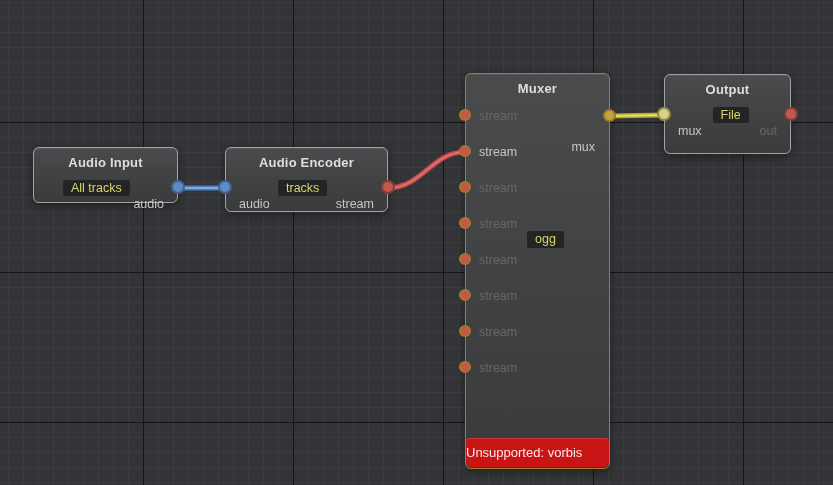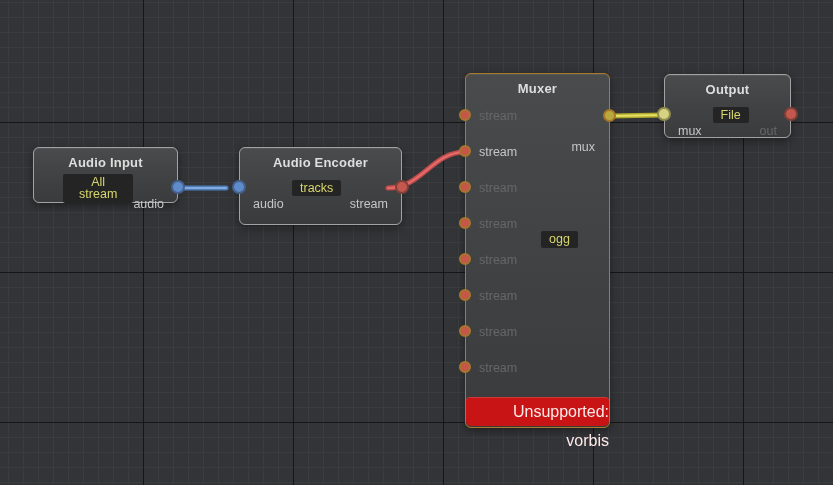--- a/index.html
+++ b/index.html
@@ -41,54 +41,54 @@
   .port { position:absolute; border-radius:50%; z-index:10; }
   .p-blue   { background:#5e8cca; border:2px solid #45608a; }
   .p-red    { background:#c4584e; border:2px solid #7f4038; }
   .p-red-o  { background:#c4574a; border:2px solid #a6762a; }
   .p-yel-o  { background:#b9a93c; border:2px solid #a6762a; }
   .p-yel-lt { background:#d6d282; border:2px solid #8f8c4e; }
   .port-lg { width:14px; height:14px; }
 
   
   #node-audio-input   { left:33px;  top:147px; width:145px; height:56px; }
-  #node-audio-encoder { left:239px; top:147px; width:163px; height:78px; }
-  #node-muxer         { left:465px; top:73px;  width:145px; height:355px; }
-  #node-output        { left:664px; top:74px;  width:127px; height:64px; }
+  #node-audio-encoder { left:225px; top:147px; width:163px; height:65px; }
+  #node-muxer         { left:465px; top:73px;  width:145px; height:396px; }
+  #node-output        { left:664px; top:74px;  width:127px; height:80px; }
 
   #node-audio-input .node-row { padding:0 13px 0 29px; }
 
   #port-ai-out  { right:-8px; top:32px; }
   #port-ae-in   { left:-8px;  top:32px; }
   #port-ae-out  { right:-8px; top:32px; }
   #port-out-in  { left:-8px;  top:32px; }
   #port-out-out { right:-8px; top:32px; }
   #port-mux-out { width:13px; height:13px; right:-7px; top:35px; }
 
   .muxer-stream-row { position:absolute; left:13px; height:20px; line-height:20px; }
   .muxer-in-port { width:12px; height:12px; left:-7px; }
   #muxer-mux-label { position:absolute; right:14px; top:31px; height:20px; line-height:20px; }
-  #ogg-button { position:absolute; left:75px; top:157px; }
+  #ogg-button { position:absolute; left:61px; top:157px; }
   .error-banner {
     position:absolute; left:0; right:0; bottom:1px; height:29px;
     background:#c81414; border-radius:4px 4px 5px 5px;
     box-shadow: inset 0 1px 0 rgba(255,255,255,.15);
-    text-align:right; line-height:29px; font-size:16px; color:#ffe9e9;
+    text-align:left; line-height:29px; font-size:13px; color:#ffe9e9;
   }
   #wires { position:absolute; left:0; top:0; z-index:5; pointer-events:none; }
 </style>
 </head>
 <body>
 
 <div id="canvas">
 
   <div class="node" id="node-audio-input">
     <div class="node-title">Audio Input</div>
     <div class="node-row">
-      <button class="pill">All stream</button>
+      <button class="pill">All tracks</button>
       <span class="label">audio</span>
     </div>
     <div class="port port-lg p-blue" id="port-ai-out"></div>
   </div>
 
   <div class="node" id="node-audio-encoder">
     <div class="node-title">Audio Encoder</div>
     <div class="node-row">
       <span class="label">audio</span>
       <button class="pill">tracks</button>

